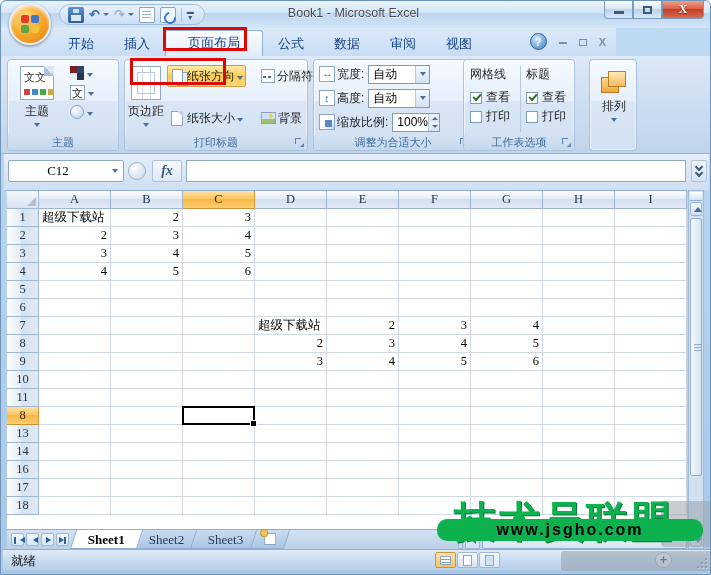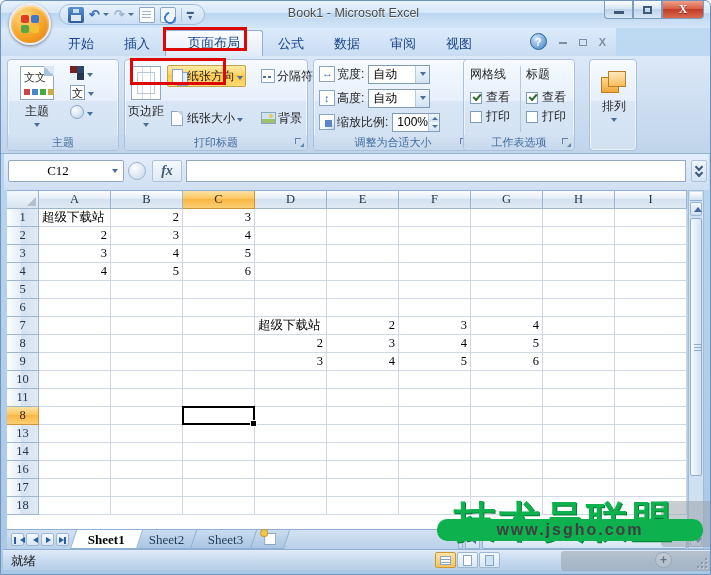--- a/index.html
+++ b/index.html
@@ -244,21 +244,21 @@
   .grip i:nth-child(1){right:0;bottom:0;} .grip i:nth-child(2){right:4px;bottom:0;} .grip i:nth-child(3){right:0;bottom:4px;}
   .grip i:nth-child(4){right:8px;bottom:0;} .grip i:nth-child(5){right:0;bottom:8px;} .grip i:nth-child(6){right:4px;bottom:4px;}
 
   
   .ghost1 { position:absolute; left:660px; top:500px; width:60px; height:46px; background:#9aa4ad; opacity:.55; border-radius:4px; }
   .ghost2 { position:absolute; left:560px; top:550px; width:160px; height:20px; background:#8f9aa4; opacity:.5; border-radius:3px; }
   .wm-title { position:absolute; left:428px; top:498px; width:270px; text-align:center;
     font-size:42px; font-weight:bold; color:#0db14e; letter-spacing:2px; line-height:46px;
     font-family:"Liberation Sans",sans-serif; text-shadow:1px 1px 0 #067a33; white-space:nowrap; overflow:hidden; }
   .wm-banner { position:absolute; left:436px; top:518px; width:266px; height:22px; background:#0db14e; border-radius:10px;
-    display:flex; align-items:center; justify-content:center; color:#404040; font-weight:bold; font-size:16px; letter-spacing:2px; }
+    display:flex; align-items:center; justify-content:center; color:#000000; font-weight:bold; font-size:16px; letter-spacing:2px; }
 
   
   .red-frame { position:absolute; border:3px solid #dd0806; pointer-events:none; z-index:40; }
   .rf-tab { left:162px; top:26px; width:84px; height:24px; }
   .rf-orient { left:129px; top:57px; width:96px; height:27px; }
 </style>
 </head>
 <body>
 
 <div class="window">

